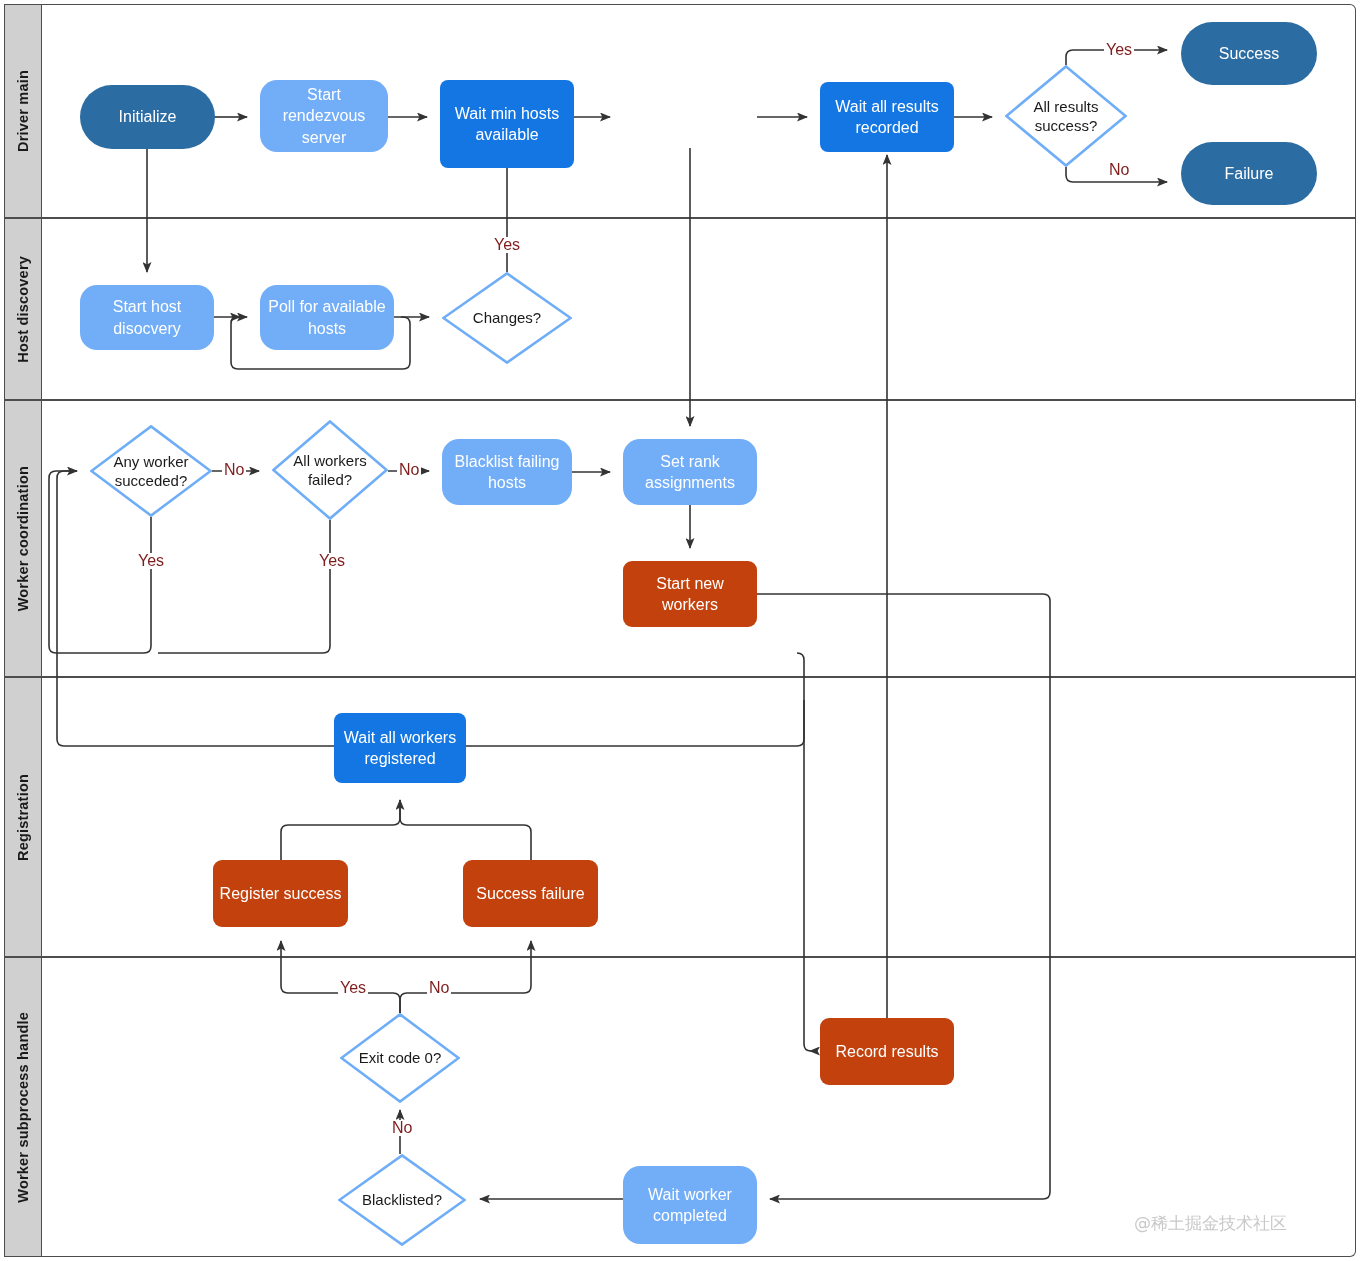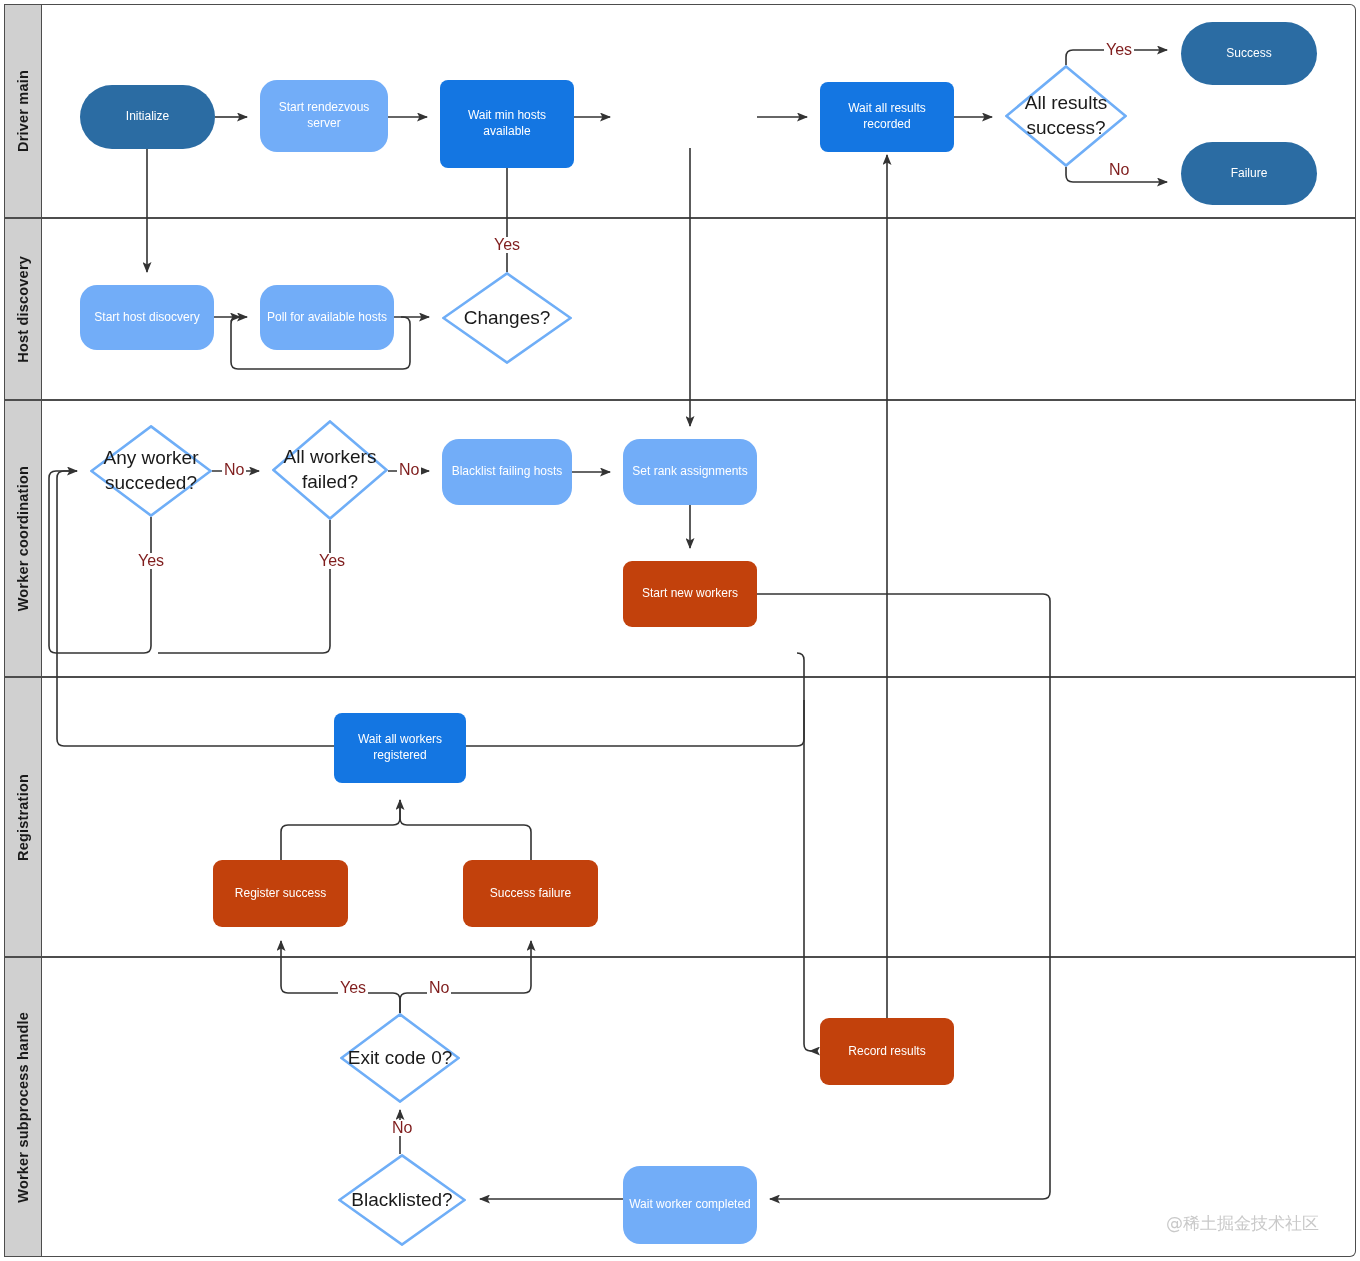--- a/index.html
+++ b/index.html
@@ -28,34 +28,34 @@
     border-left:none;
     box-sizing:border-box;
     background:transparent;
   }
   .node{
     position:absolute;
     box-sizing:border-box;
     display:flex;align-items:center;justify-content:center;
     text-align:center;
     color:#ffffff;
-    font-size:12px;
+    font-size:16px;
     line-height:1.32;
     padding:2px 6px;
   }
   .n-light{background:#72ADF8;border-radius:17px;}
   .n-bright{background:#1476E2;border-radius:8px;}
   .n-teal{background:#c2410c;border-radius:9px;}
   .n-dark{background:#2B6CA3;border-radius:34px;}
   .diamond{
     position:absolute;
     display:flex;align-items:center;justify-content:center;
     text-align:center;
     color:#1a1a1a;
-    font-size:19px;
+    font-size:15px;
     line-height:1.3;
   }
   .diamond .dshape{
     position:absolute;left:0;top:0;width:100%;height:100%;
   }
   .diamond .dtext{position:relative;z-index:2;padding:0 4px;}
   .elabel{
     position:absolute;
     font-size:16px;
     color:#7f1d1d;
@@ -279,15 +279,15 @@
   <div class="elabel" style="left:1107px;top:162px;"><span>No</span></div>
   <div class="elabel" style="left:492px;top:237px;"><span>Yes</span></div>
   <div class="elabel" style="left:222px;top:462px;"><span>No</span></div>
   <div class="elabel" style="left:397px;top:462px;"><span>No</span></div>
   <div class="elabel" style="left:136px;top:553px;"><span>Yes</span></div>
   <div class="elabel" style="left:317px;top:553px;"><span>Yes</span></div>
   <div class="elabel" style="left:338px;top:980px;"><span>Yes</span></div>
   <div class="elabel" style="left:427px;top:980px;"><span>No</span></div>
   <div class="elabel" style="left:390px;top:1120px;"><span>No</span></div>
 
-  <div class="watermark" style="left:1134px;top:1212px;margin-left:32px;"><span>@稀土掘金技术社区</span></div>
+  <div class="watermark" style="left:1134px;top:1212px;"><span>@稀土掘金技术社区</span></div>
 
 </div>
 
 </body></html>

